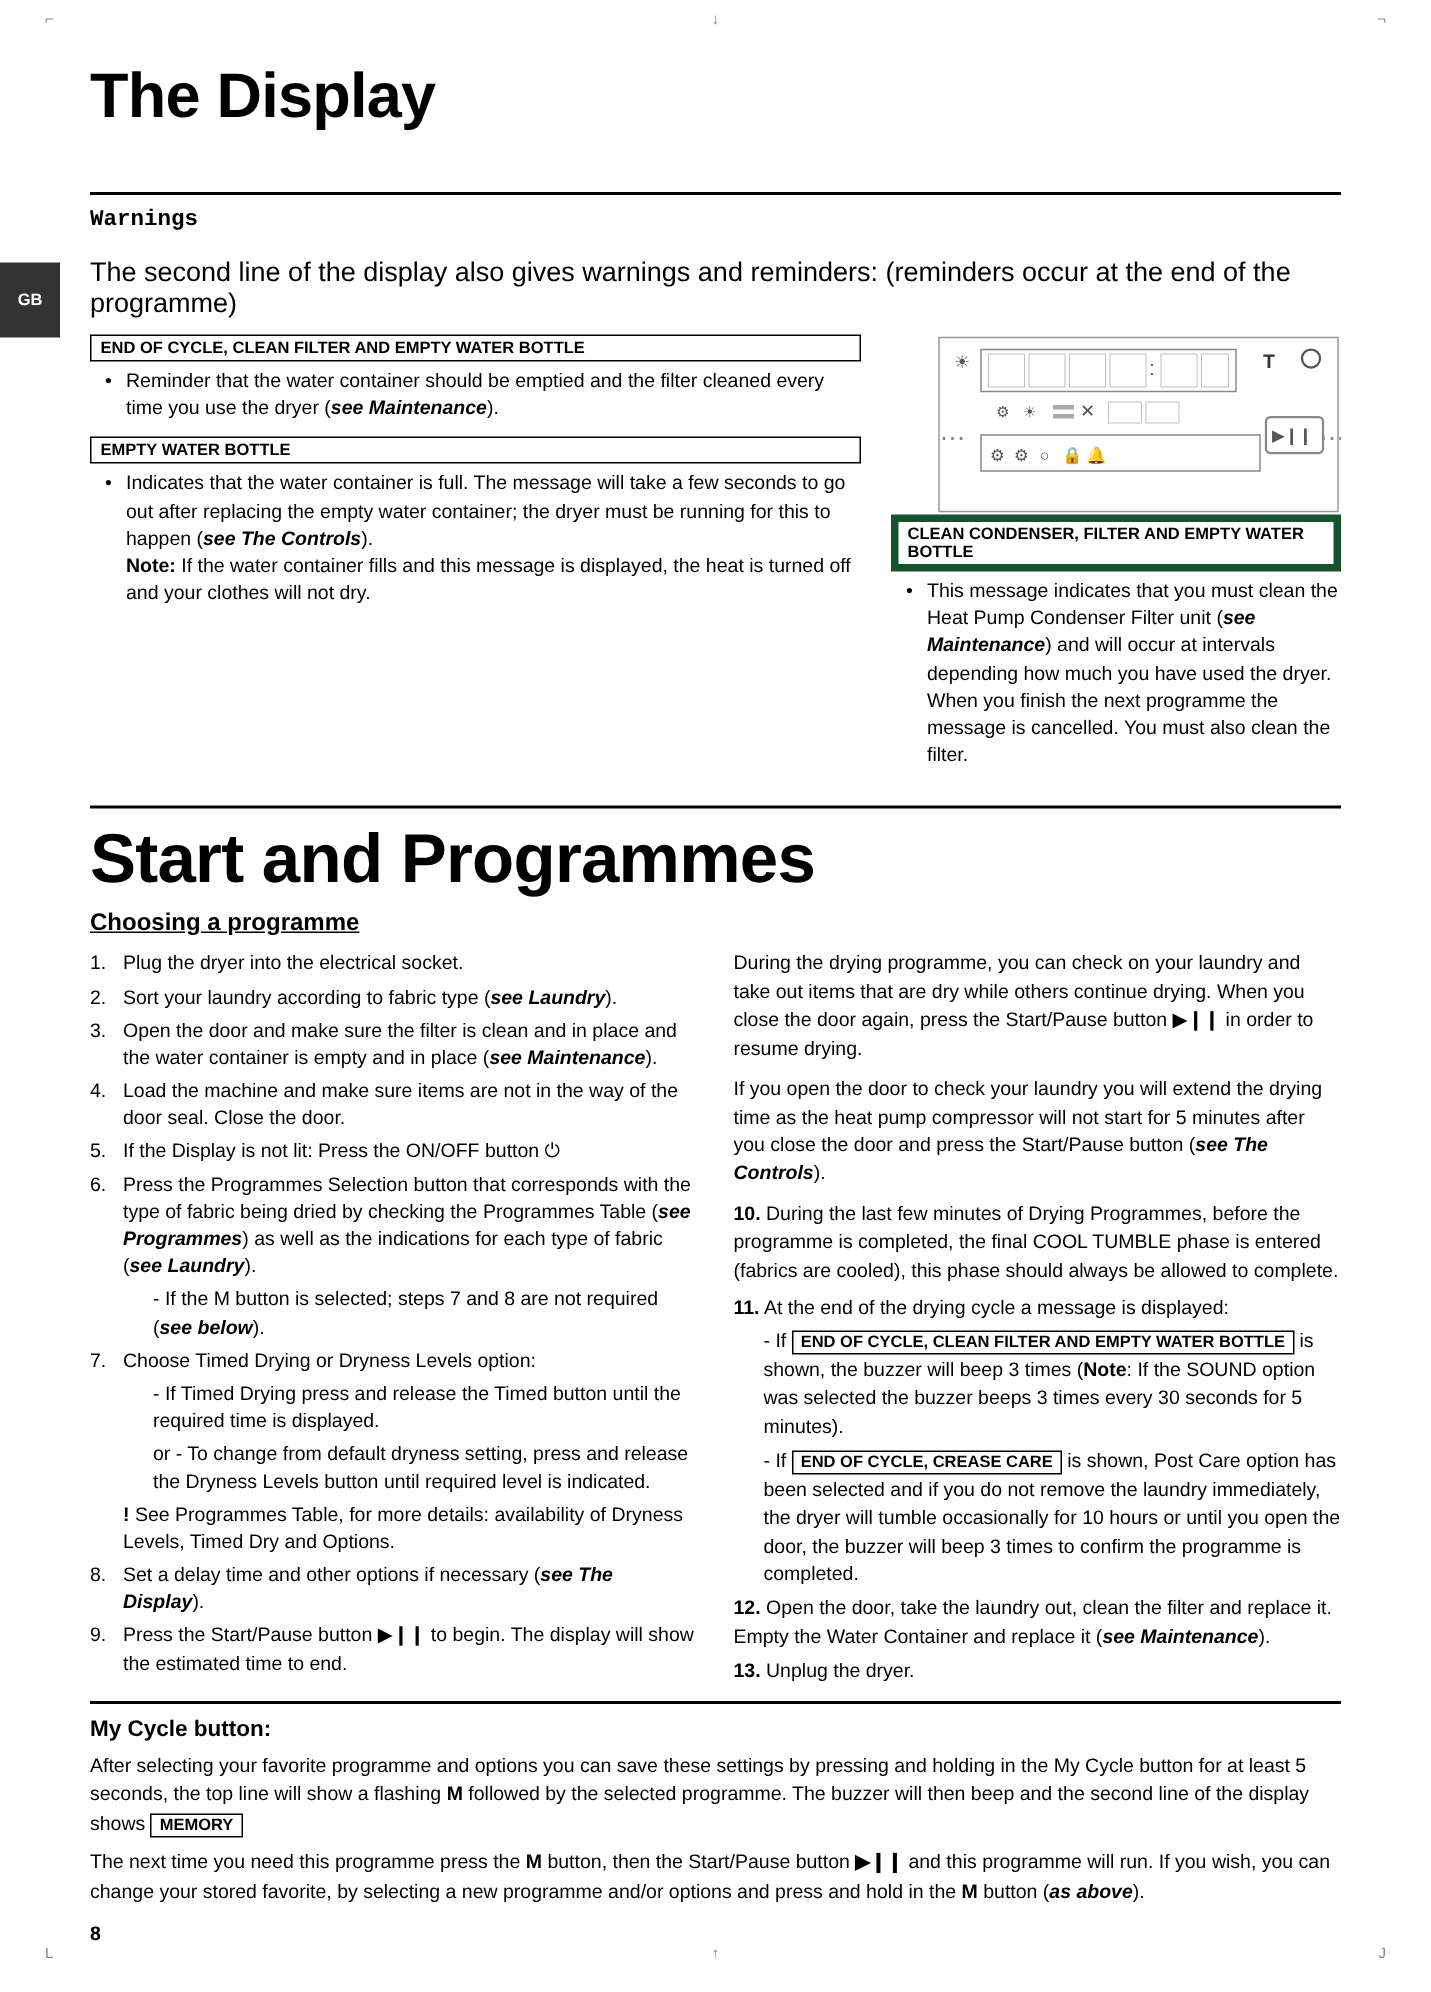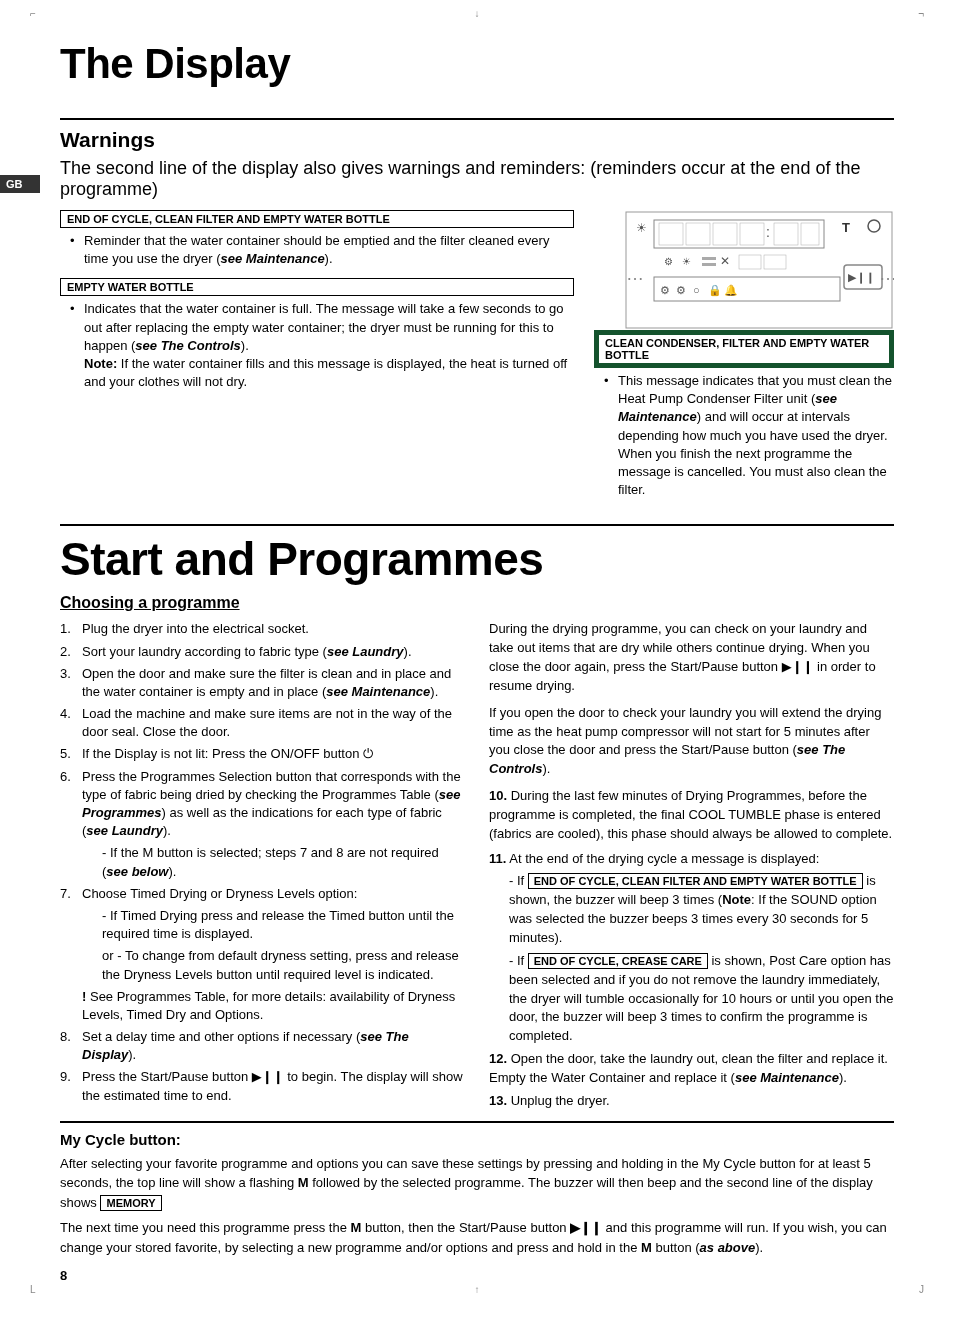--- a/index.html
+++ b/index.html
@@ -30,53 +30,55 @@
     .center-bottom { position: absolute; bottom: 8px; left: 50%; transform: translateX(-50%); }
     
     .gb-label {
       position: absolute;
       left: 0;
       top: 175px;
       background: #333;
       color: #fff;
       font-size: 11px;
       font-weight: bold;
-      padding: 3px 6px;
+      padding: 19px 6px;
       width: 40px;
+      text-align: center;
     }
     
     .page-number {
       position: absolute;
       bottom: 20px;
       left: 60px;
       font-size: 13px;
       font-weight: bold;
     }
     
     .main-title {
       font-size: 42px;
       font-weight: bold;
-      margin-bottom: 30px;
+      margin-bottom: 40px;
       margin-top: 10px;
       letter-spacing: -0.5px;
     }
     
     .hr-thick {
       border: none;
       border-top: 2px solid #000;
       margin: 8px 0;
     }
     
     .warnings-section {
       margin-bottom: 0;
     }
     .warnings-title {
-      font-size: 21px;
-      font-weight: bold;
-      margin-bottom: 6px;
+      font-size: 15px;
+      font-weight: bold;
+      margin-bottom: 16px;
+      font-family: Liberation Mono, monospace;
     }
     .warnings-intro {
       font-size: 18px;
       margin-bottom: 10px;
     }
     
     .warnings-two-col {
       display: flex;
       gap: 20px;
       margin-bottom: 10px;

